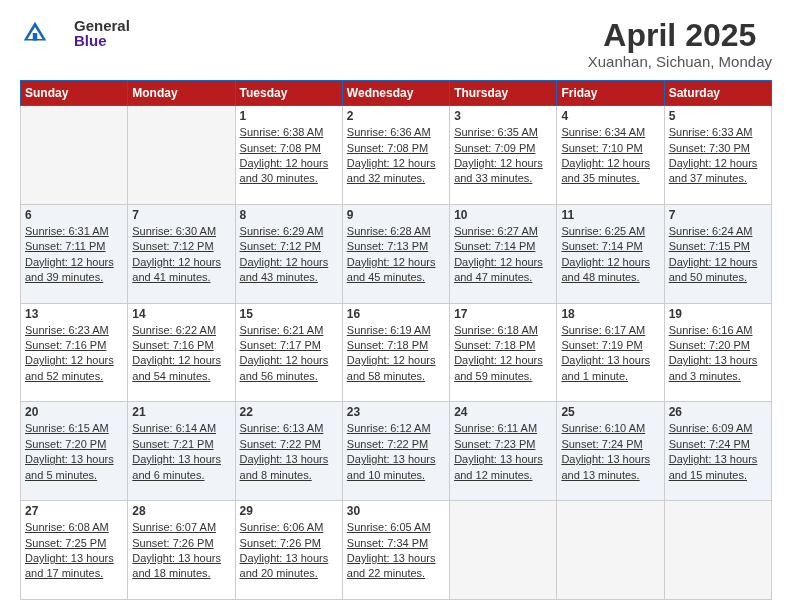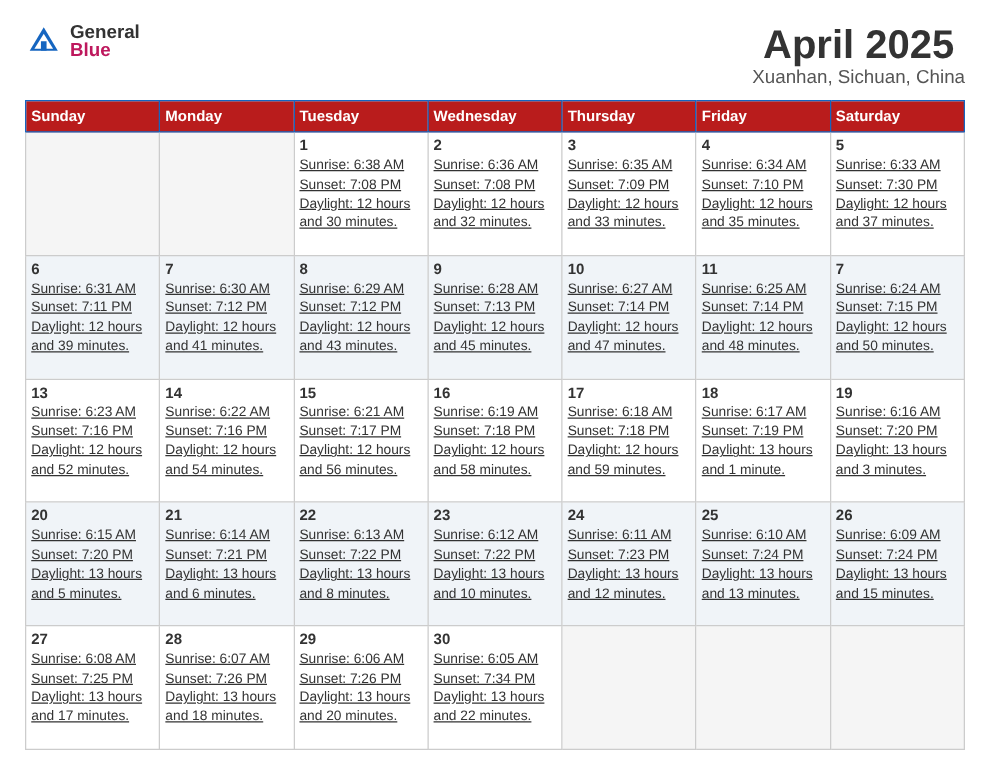--- a/index.html
+++ b/index.html
@@ -19,36 +19,36 @@
     }
     .header {
       display: flex;
       justify-content: space-between;
       align-items: flex-start;
       margin-bottom: 10px;
     }
     .logo {
       display: flex;
       align-items: center;
-      gap: 6px;
+      gap: 24px;
     }
     .logo-text {
       display: flex;
       flex-direction: column;
       line-height: 1;
     }
     .logo-general {
       font-size: 15px;
       font-weight: bold;
       color: #333;
     }
     .logo-blue {
       font-size: 15px;
       font-weight: bold;
-      color: #be185d;
+      color: #4c1d95;
     }
     .logo-icon {
       width: 30px;
       height: 30px;
     }
     .title-area {
       text-align: center;
     }
     .month-title {
       font-size: 32px;
@@ -120,21 +120,21 @@
         <polygon points="20,12 30,28 10,28" fill="#fff"></polygon>
         <rect x="17" y="20" width="6" height="10" fill="#1565c0"></rect>
       </svg>
       <div class="logo-text">
         <span class="logo-general">General</span>
         <span class="logo-blue">Blue</span>
       </div>
     </div>
     <div class="title-area">
       <div class="month-title">April 2025</div>
-      <div class="location">Xuanhan, Sichuan, China</div>
+      <div class="location">Xuanhan, Sichuan, Monday</div>
     </div>
   </div>
 
   <table class="calendar">
     <thead>
       <tr>
         <th>Sunday</th>
         <th>Monday</th>
         <th>Tuesday</th>
         <th>Wednesday</th>

